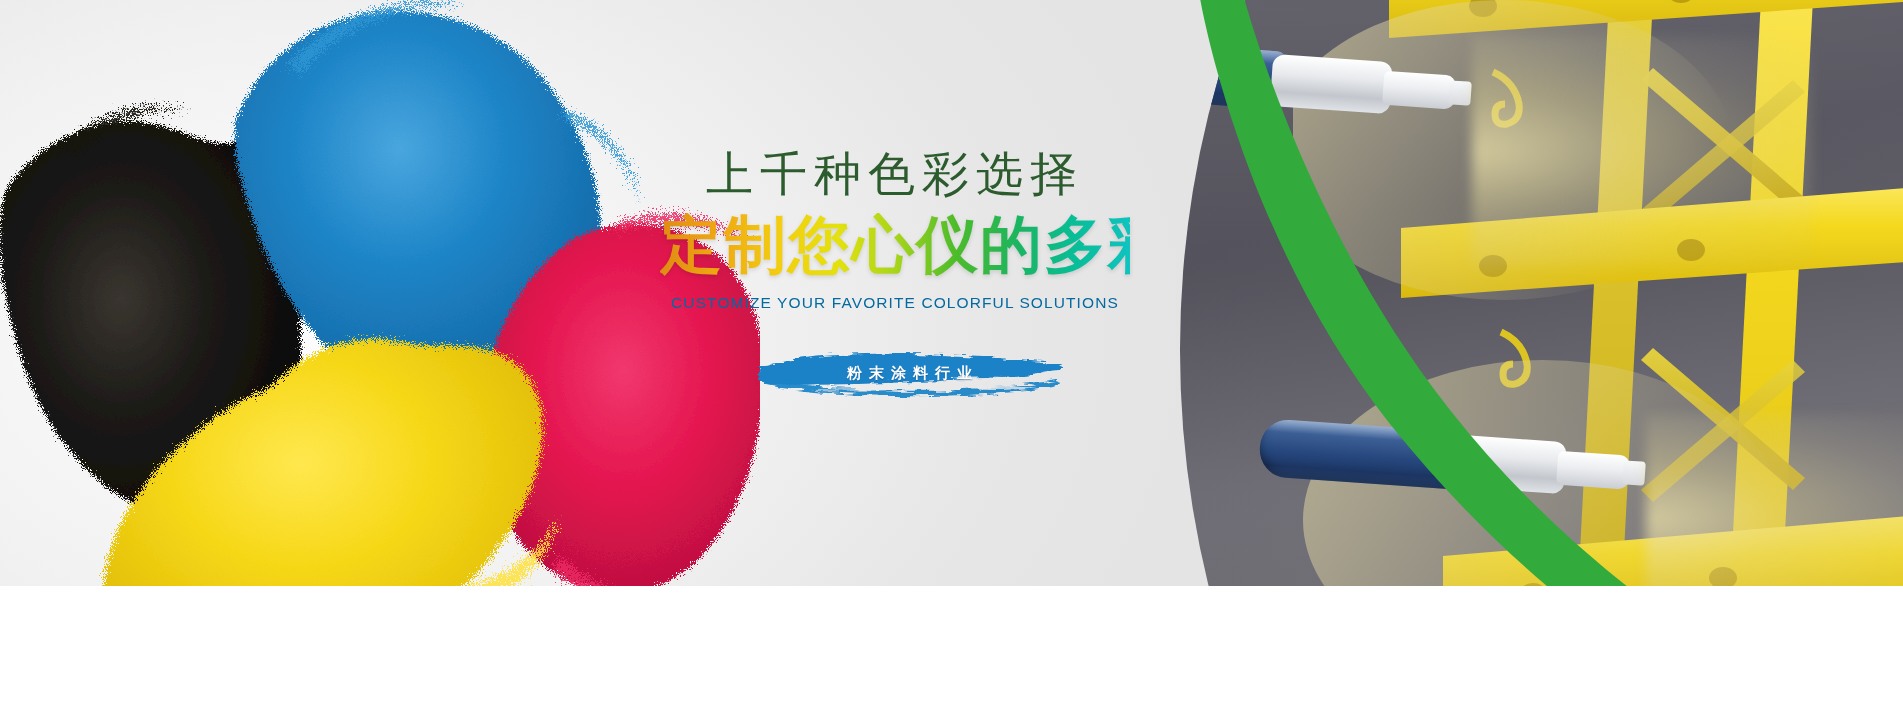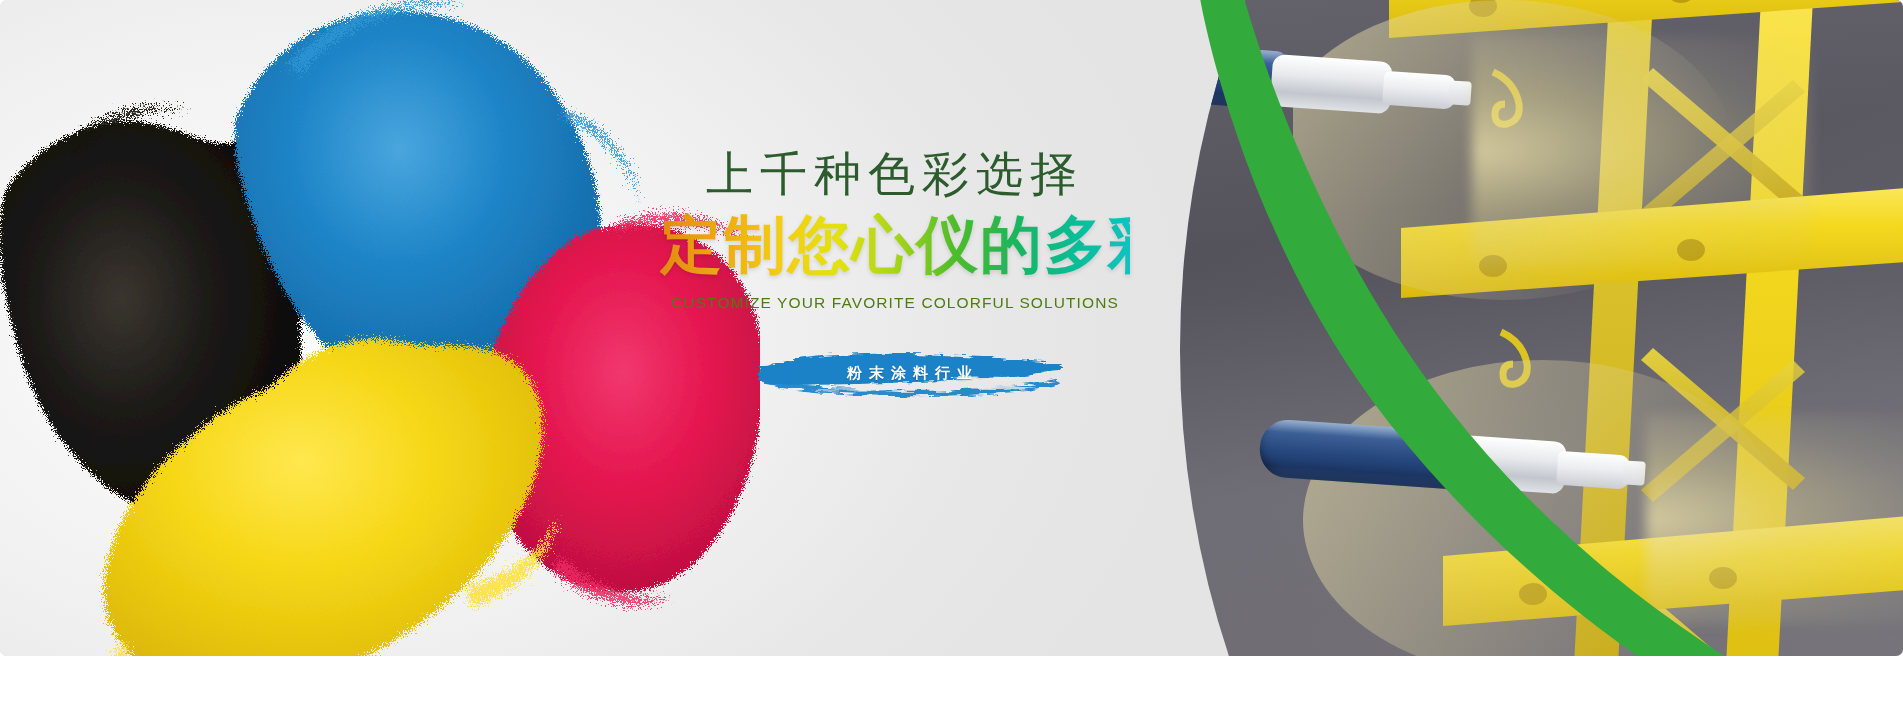--- a/index.html
+++ b/index.html
@@ -1,24 +1,23 @@
 <!DOCTYPE html>
 <html lang="zh"><head>
 <meta charset="utf-8">
 <title>Powder Coating Banner</title>
 <style>
   html,body{margin:0;padding:0;background:#ffffff;}
   *{box-sizing:border-box;}
   .banner{
     position:relative;
-    width:1903px;height:656px;
+    width:1903px;height:586px;
     overflow:hidden;
     background:#e9e9e9;
     font-family:"Liberation Sans","DejaVu Sans",sans-serif;
-    border-radius:7px;
   }
 
   
   .backdrop{
     position:absolute;inset:0;
     background:
       radial-gradient(ellipse 900px 620px at 300px 330px,#fdfdfd 0%,#f2f2f2 46%,#e7e7e7 78%,#e4e4e4 100%),
       linear-gradient(180deg,#ececec 0%,#e8e8e8 55%,#e3e3e3 100%);
   }
 
@@ -110,21 +109,21 @@
     color:transparent;
     -webkit-text-fill-color:transparent;
     filter:drop-shadow(0 2px 2px rgba(0,0,0,.12));
     white-space:nowrap;
     text-align:center;
   }
   .subtitle-en{
     margin:18px 0 0 0;
     font-size:15.5px;
     letter-spacing:1.1px;
-    color:#4d7c0f;
+    color:#0369a1;
     font-weight:400;
     white-space:nowrap;
     font-family:"Liberation Sans","DejaVu Sans",sans-serif;
   }
 
   
   .badge{
     position:absolute;left:755px;top:348px;width:310px;height:50px;
   }
   .badge svg{position:absolute;inset:0;width:100%;height:100%;}

